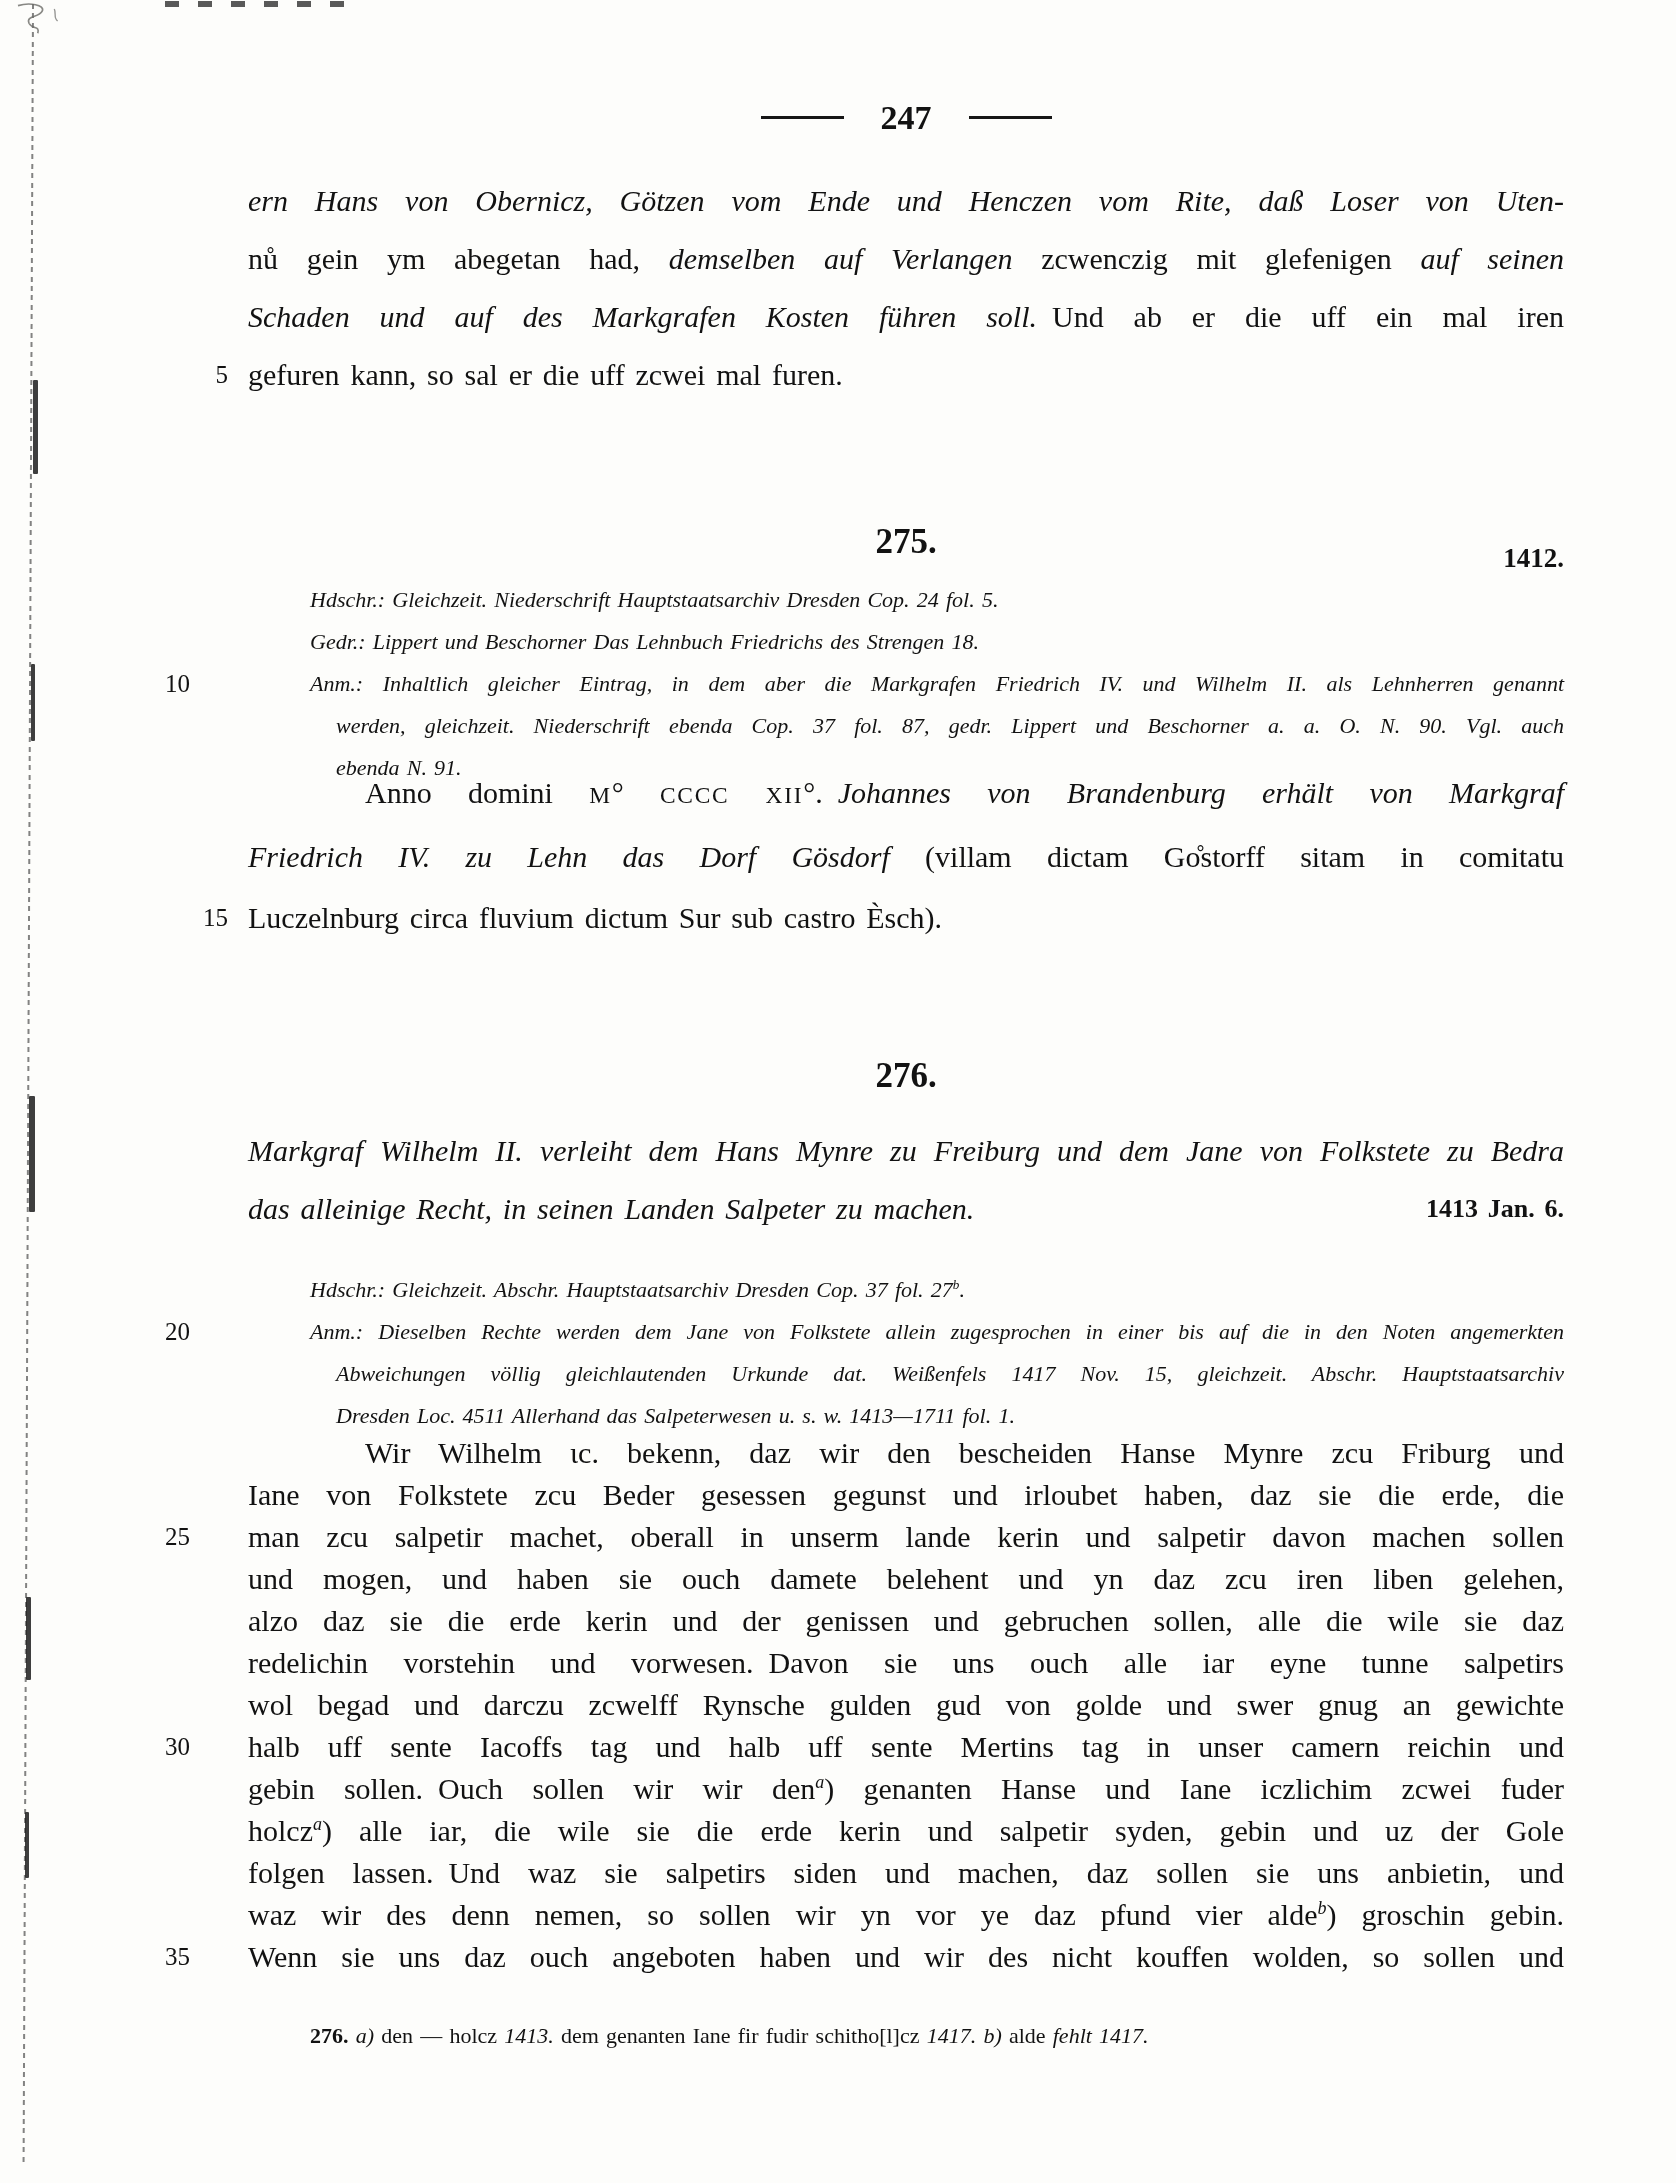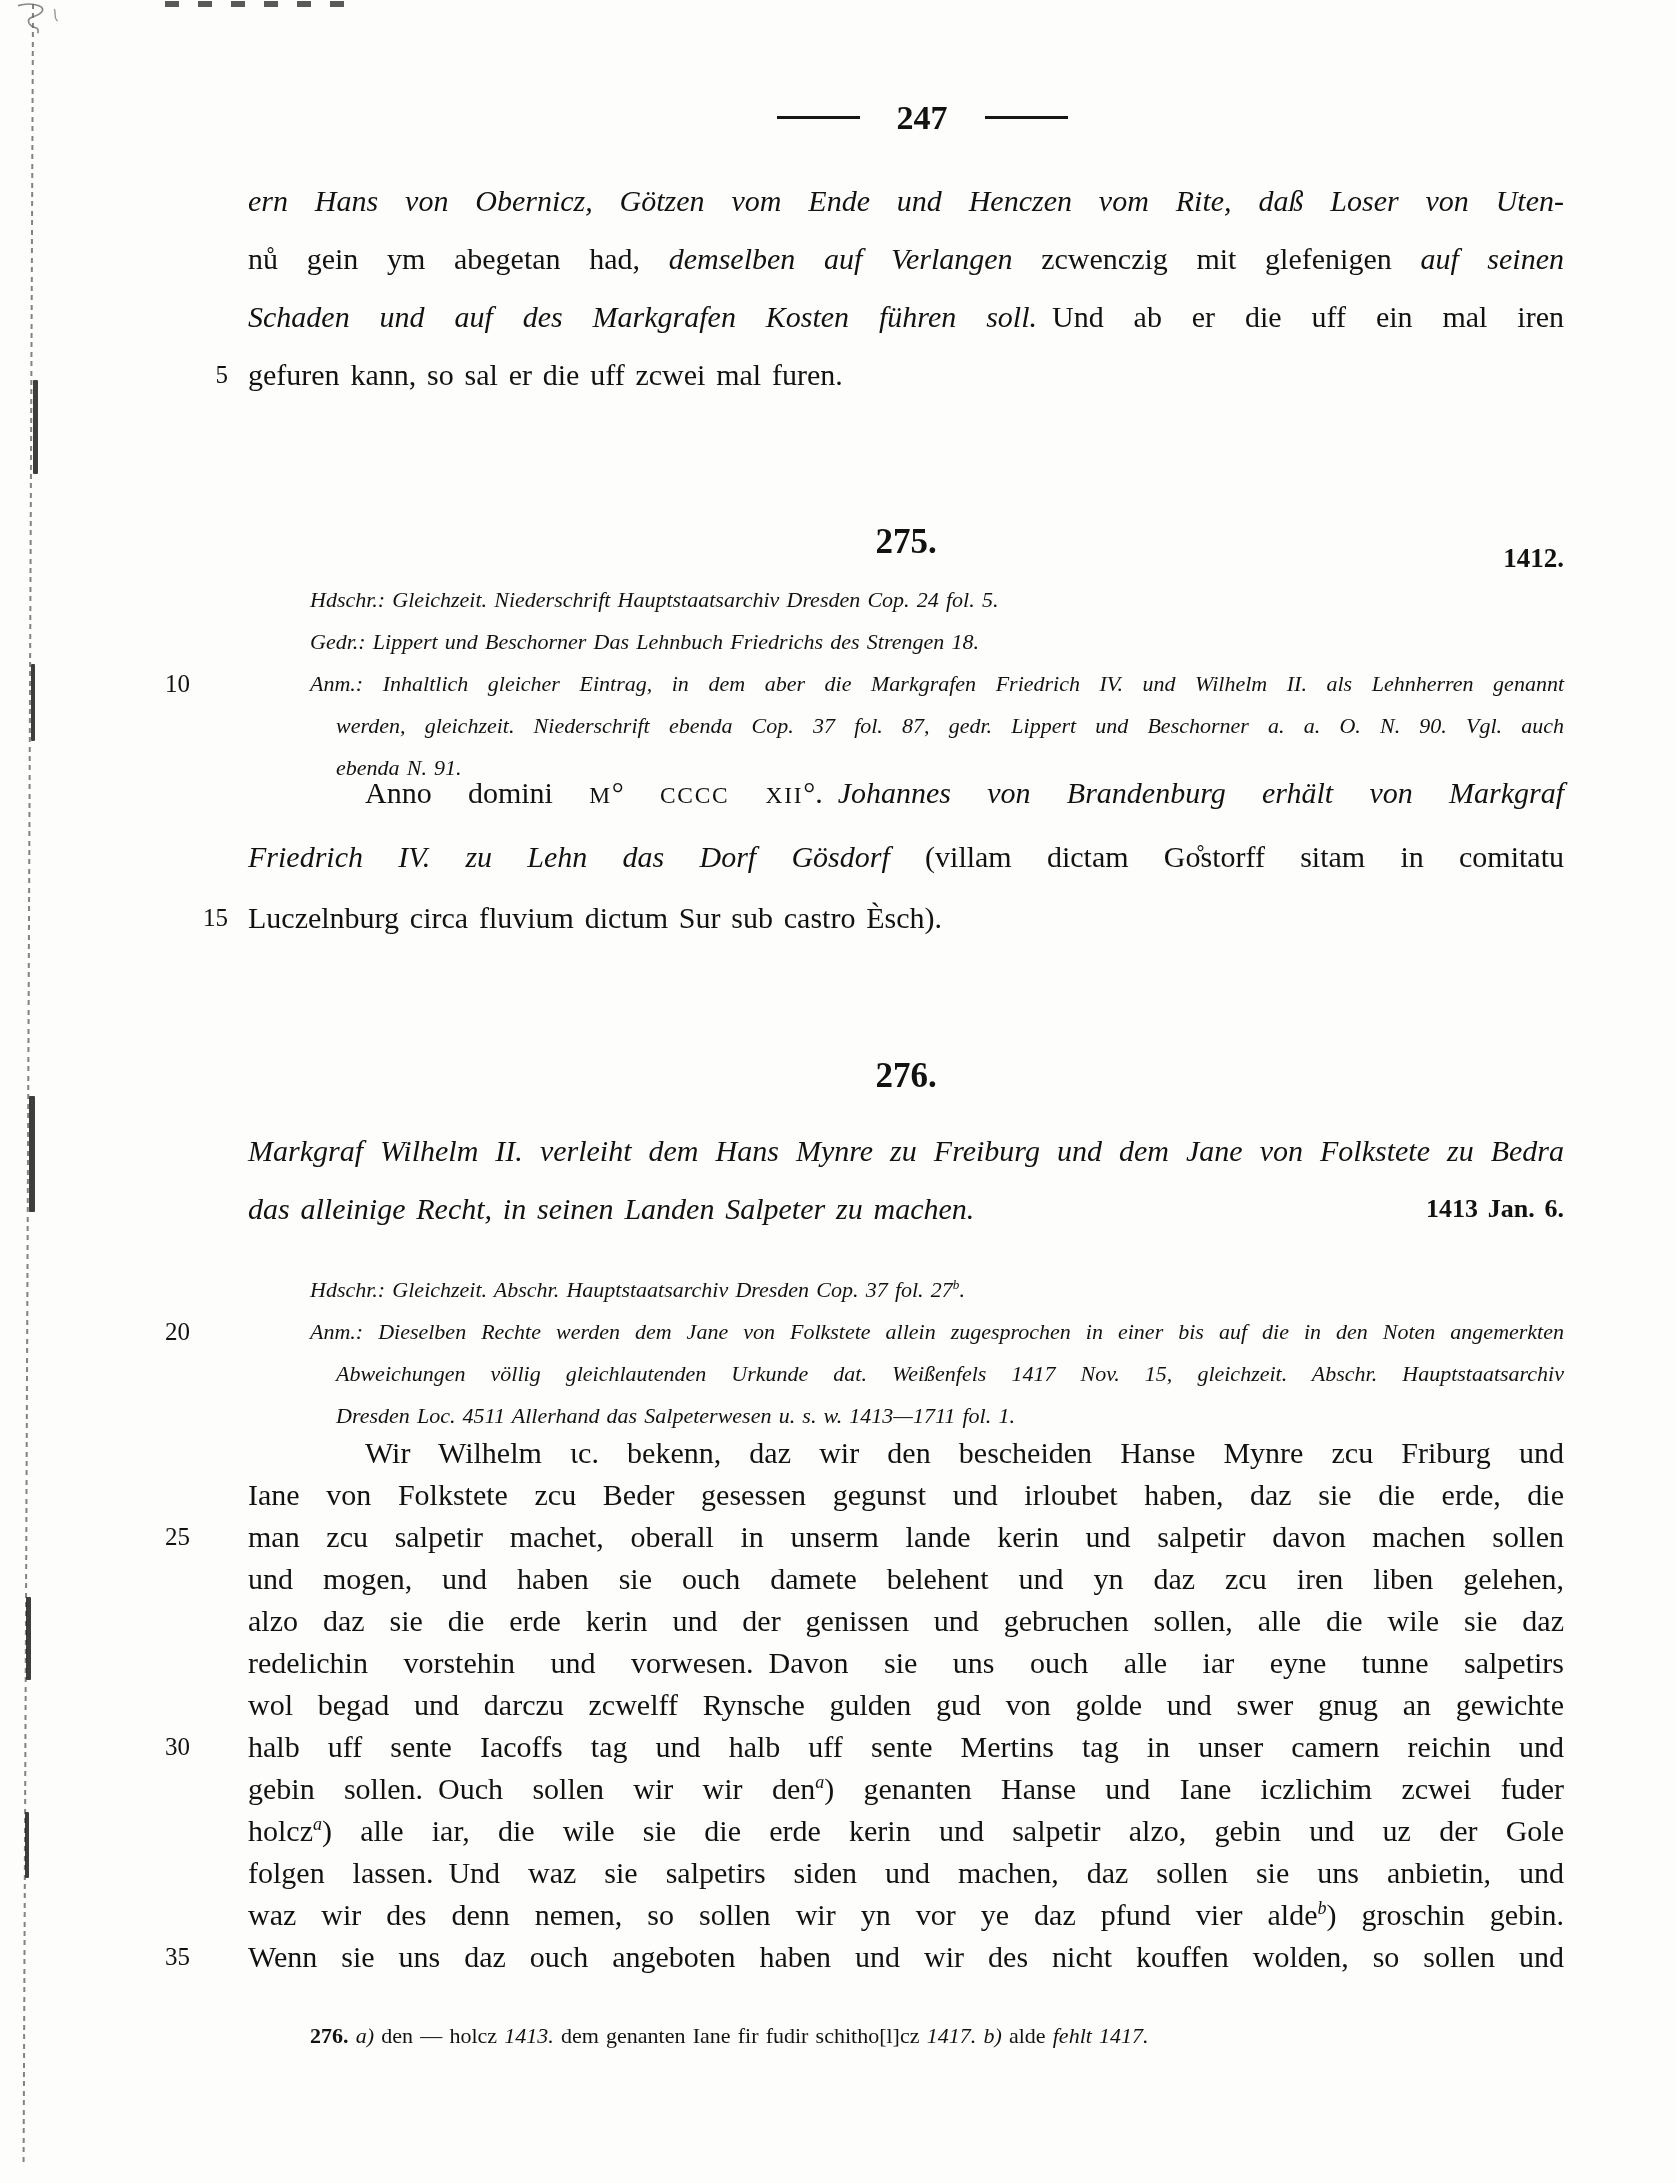--- a/index.html
+++ b/index.html
@@ -17,21 +17,21 @@
           line-height:inherit;}
   .seg-r{font-style:normal;}
   .seg-i{font-style:italic;}
   .seg-b{font-weight:700;font-style:normal;}
   .seg-sc{font-size:0.78em;letter-spacing:1.7px;}
   .seg-sup{font-size:0.60em;font-style:italic;vertical-align:super;line-height:0;}
   .fx{display:flex;justify-content:space-between;align-items:flex-end;}
   .fxr{font-style:normal;font-weight:700;font-size:26px;white-space:nowrap;}
 
   
-  .pagenum-row{position:absolute;left:264px;width:1316px;top:93px;height:50px;
+  .pagenum-row{position:absolute;left:248px;width:1316px;top:93px;height:50px;
                text-align:center;font-size:34px;font-weight:700;line-height:50px;}
   .rule{display:inline-block;width:83px;border-top:3.9px solid #161616;
         vertical-align:0.30em;}
   .rule.left{margin-right:37px;}
   .rule.right{margin-left:37px;}
 
   
   #para274{top:172px;font-size:30px;line-height:58px;word-spacing:3.3px;}
   #h275{top:522px;text-align:center;font-size:35px;font-weight:700;line-height:40px;}
   #d275{top:542px;text-align:right;padding-right:20px;font-size:27px;font-weight:700;line-height:33px;}
@@ -121,21 +121,21 @@
   <div class="block" id="body276">
       <div class="line j ind"><span class="seg-r">Wir Wilhelm ɩc. bekenn, daz wir den bescheiden Hanse Mynre zcu Friburg und</span></div>
       <div class="line j"><span class="seg-r">Iane von Folkstete zcu Beder gesessen gegunst und irloubet haben, daz sie die erde, die</span></div>
       <div class="line j"><span class="lineno">25</span><span class="seg-r">man zcu salpetir machet, oberall in unserm lande kerin und salpetir davon machen sollen</span></div>
       <div class="line j"><span class="seg-r">und mogen, und haben sie ouch damete belehent und yn daz zcu iren liben gelehen,</span></div>
       <div class="line j"><span class="seg-r">alzo daz sie die erde kerin und der genissen und gebruchen sollen, alle die wile sie daz</span></div>
       <div class="line j"><span class="seg-r">redelichin vorstehin und vorwesen. Davon sie uns ouch alle iar eyne tunne salpetirs</span></div>
       <div class="line j"><span class="seg-r">wol begad und darczu zcwelff Rynsche gulden gud von golde und swer gnug an gewichte</span></div>
       <div class="line j"><span class="lineno">30</span><span class="seg-r">halb uff sente Iacoffs tag und halb uff sente Mertins tag in unser camern reichin und</span></div>
       <div class="line j"><span class="seg-r">gebin sollen. Ouch sollen wir wir den</span><span class="seg-sup">a</span><span class="seg-r">) genanten Hanse und Iane iczlichim zcwei fuder</span></div>
-      <div class="line j"><span class="seg-r">holcz</span><span class="seg-sup">a</span><span class="seg-r">) alle iar, die wile sie die erde kerin und salpetir alzo, gebin und uz der Gole</span></div>
+      <div class="line j"><span class="seg-r">holcz</span><span class="seg-sup">a</span><span class="seg-r">) alle iar, die wile sie die erde kerin und salpetir syden, gebin und uz der Gole</span></div>
       <div class="line j"><span class="seg-r">folgen lassen. Und waz sie salpetirs siden und machen, daz sollen sie uns anbietin, und</span></div>
       <div class="line j"><span class="seg-r">waz wir des denn nemen, so sollen wir yn vor ye daz pfund vier alde</span><span class="seg-sup">b</span><span class="seg-r">) groschin gebin.</span></div>
       <div class="line j"><span class="lineno">35</span><span class="seg-r">Wenn sie uns daz ouch angeboten haben und wir des nicht kouffen wolden, so sollen und</span></div>
     </div>
 
   <div class="block" id="footnote">
       <div class="line"><span class="seg-b">276. </span><span class="seg-i">a)</span><span class="seg-r"> den — holcz </span><span class="seg-i">1413.</span><span class="seg-r"> dem genanten Iane fir fudir schitho[l]cz </span><span class="seg-i">1417.</span><span class="seg-r">  </span><span class="seg-i">b)</span><span class="seg-r"> alde </span><span class="seg-i">fehlt 1417.</span></div>
     </div>
 
 </div>

